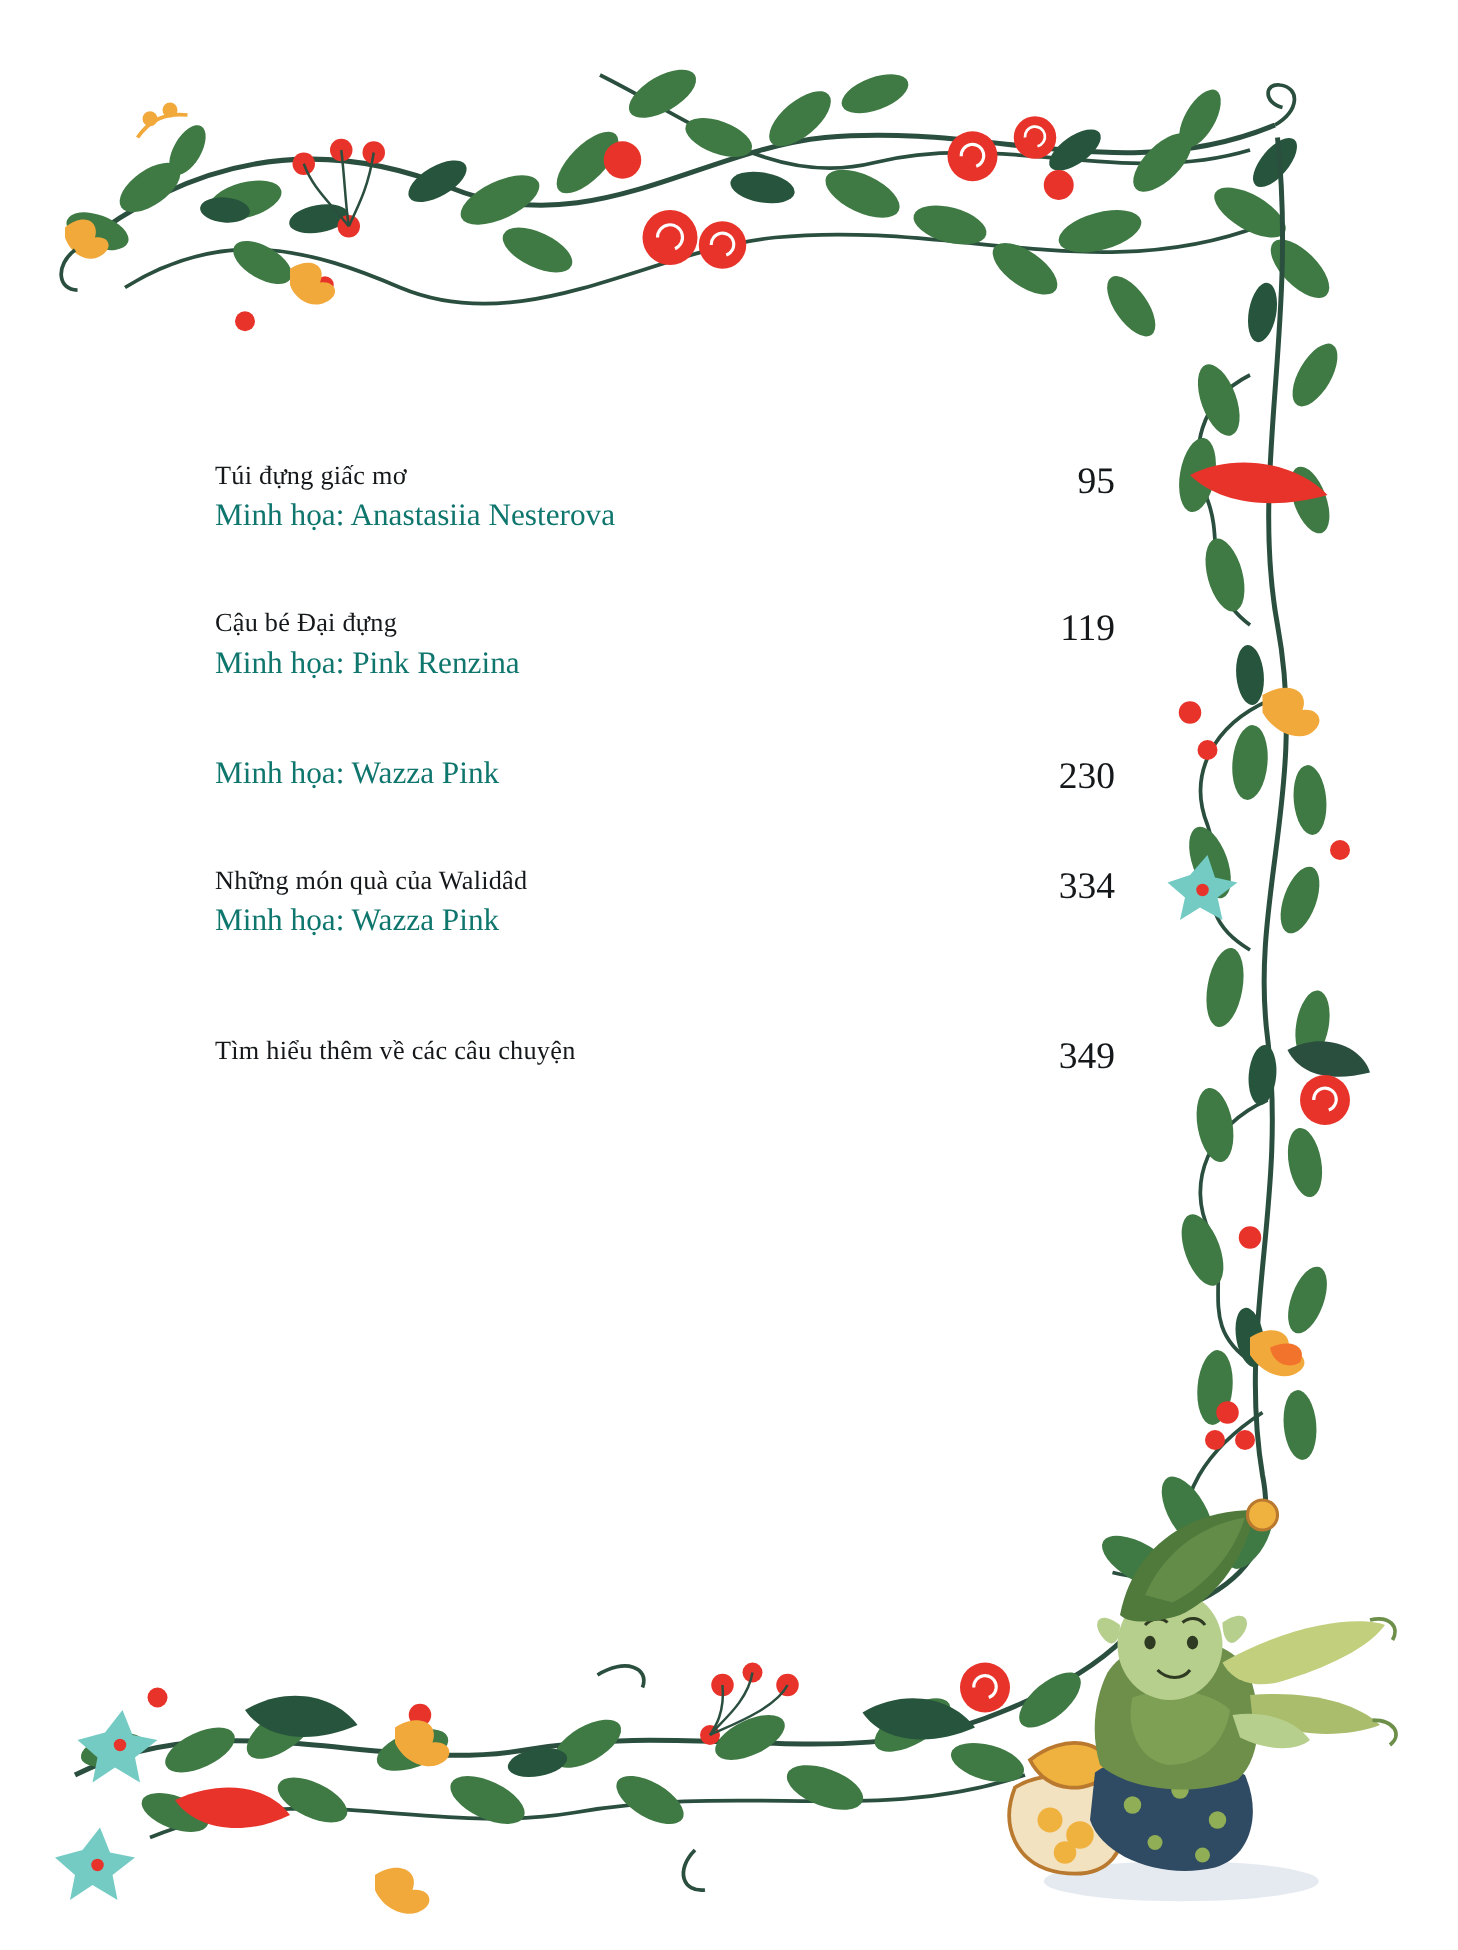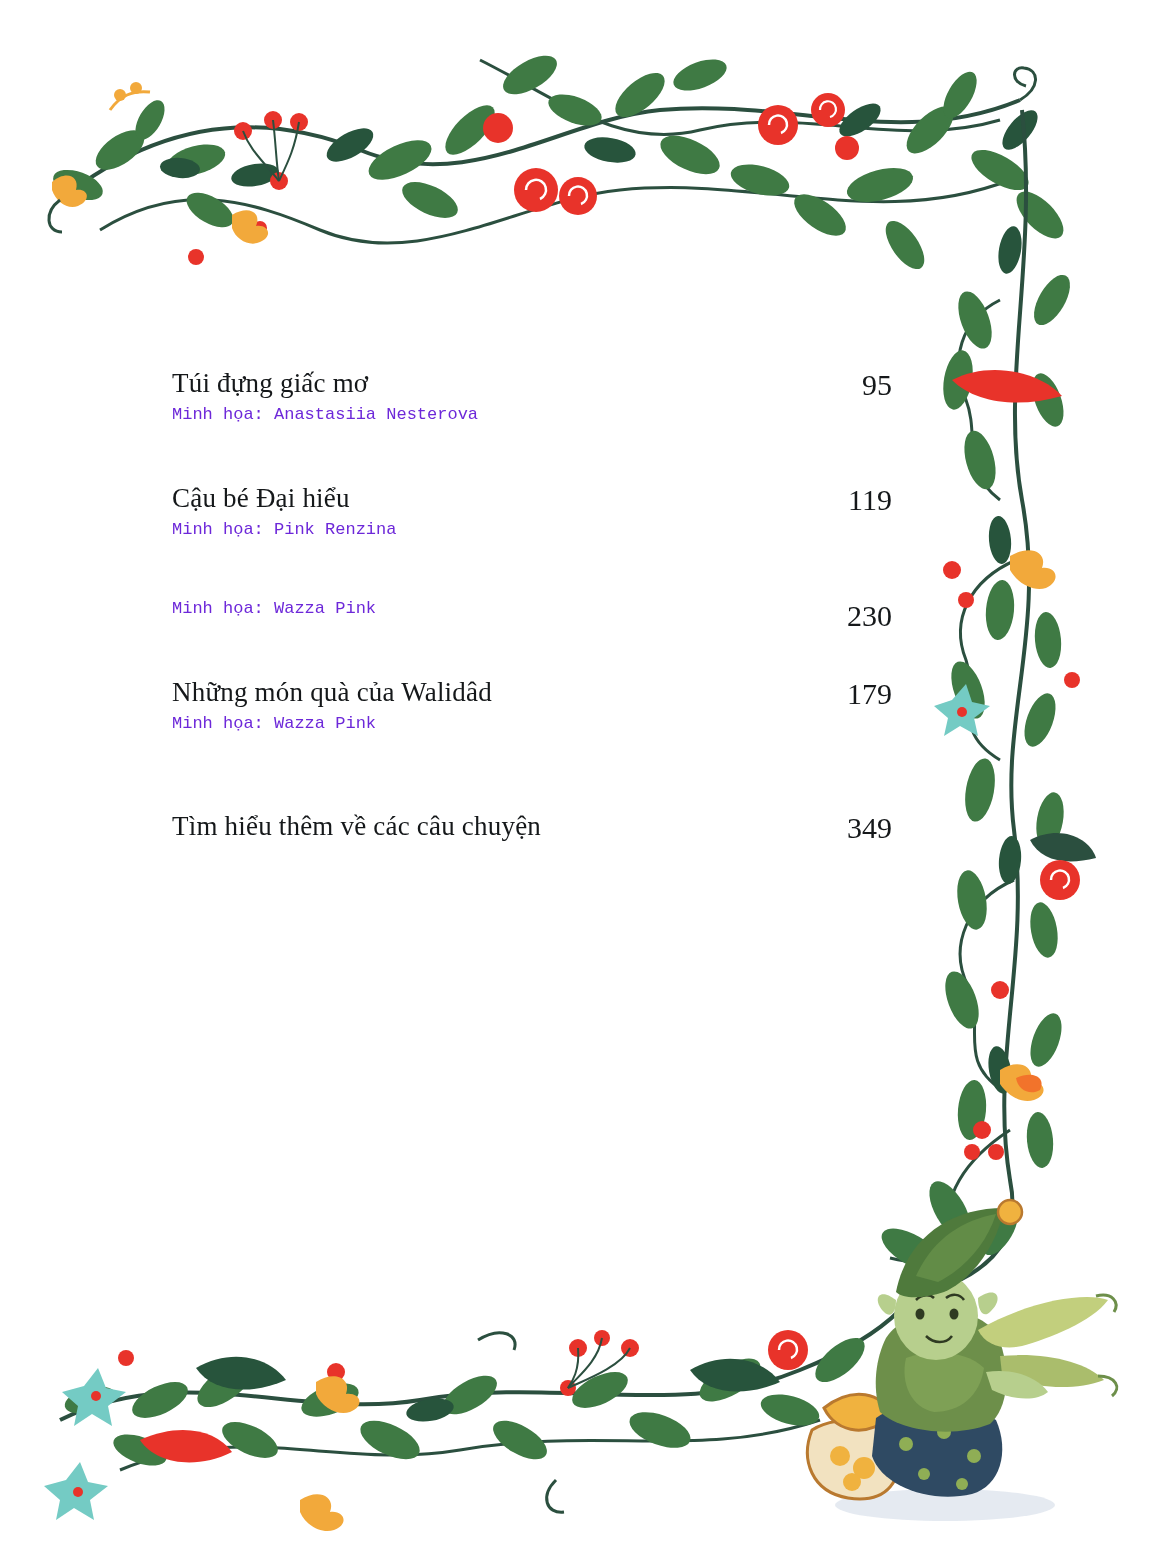--- a/index.html
+++ b/index.html
@@ -44,32 +44,32 @@
     position: relative;
     margin-bottom: 58px;
   }
   .toc-entry.gap-large {
     margin-bottom: 76px;
   }
   .toc-entry:last-child {
     margin-bottom: 16px;
   }
   .toc-title {
-    font-size: 27px;
+    font-size: 21px;
     line-height: 1.15;
     letter-spacing: 0.2px;
     color: #15181a;
     font-family: "Liberation Serif", serif;
   }
   .toc-sub {
     margin-top: 6px;
-    font-size: 17px;
+    font-size: 25px;
     line-height: 1.2;
-    color: #6d28d9;
-    font-family: Liberation Mono, monospace;
+    color: #0f766e;
+    font-family: Liberation Serif, serif;
   }
   .toc-page {
     position: absolute;
     right: -20px;
     top: 0;
     width: 90px;
     text-align: right;
     font-size: 30px;
     color: #15181a;
     font-family: "Liberation Serif", serif;
@@ -340,34 +340,34 @@
 
   <div class="toc">
 
     <div class="toc-entry">
       <div class="toc-title">Túi đựng giấc mơ</div>
       <div class="toc-sub">Minh họa: Anastasiia Nesterova</div>
       <div class="toc-page">95</div>
     </div>
 
     <div class="toc-entry">
-      <div class="toc-title">Cậu bé Đại hiểu</div>
+      <div class="toc-title">Cậu bé Đại đựng</div>
       <div class="toc-sub">Minh họa: Pink Renzina</div>
       <div class="toc-page">119</div>
     </div>
 
     <div class="toc-entry">
       <div class="toc-sub">Minh họa: Wazza Pink</div>
       <div class="toc-page">230</div>
     </div>
 
     <div class="toc-entry gap-large">
       <div class="toc-title">Những món quà của Walidâd</div>
       <div class="toc-sub">Minh họa: Wazza Pink</div>
-      <div class="toc-page">179</div>
+      <div class="toc-page">334</div>
     </div>
 
     <div class="toc-entry">
       <div class="toc-title">Tìm hiểu thêm về các câu chuyện</div>
       <div class="toc-page">349</div>
     </div>
 
   </div>
 </div>
 

